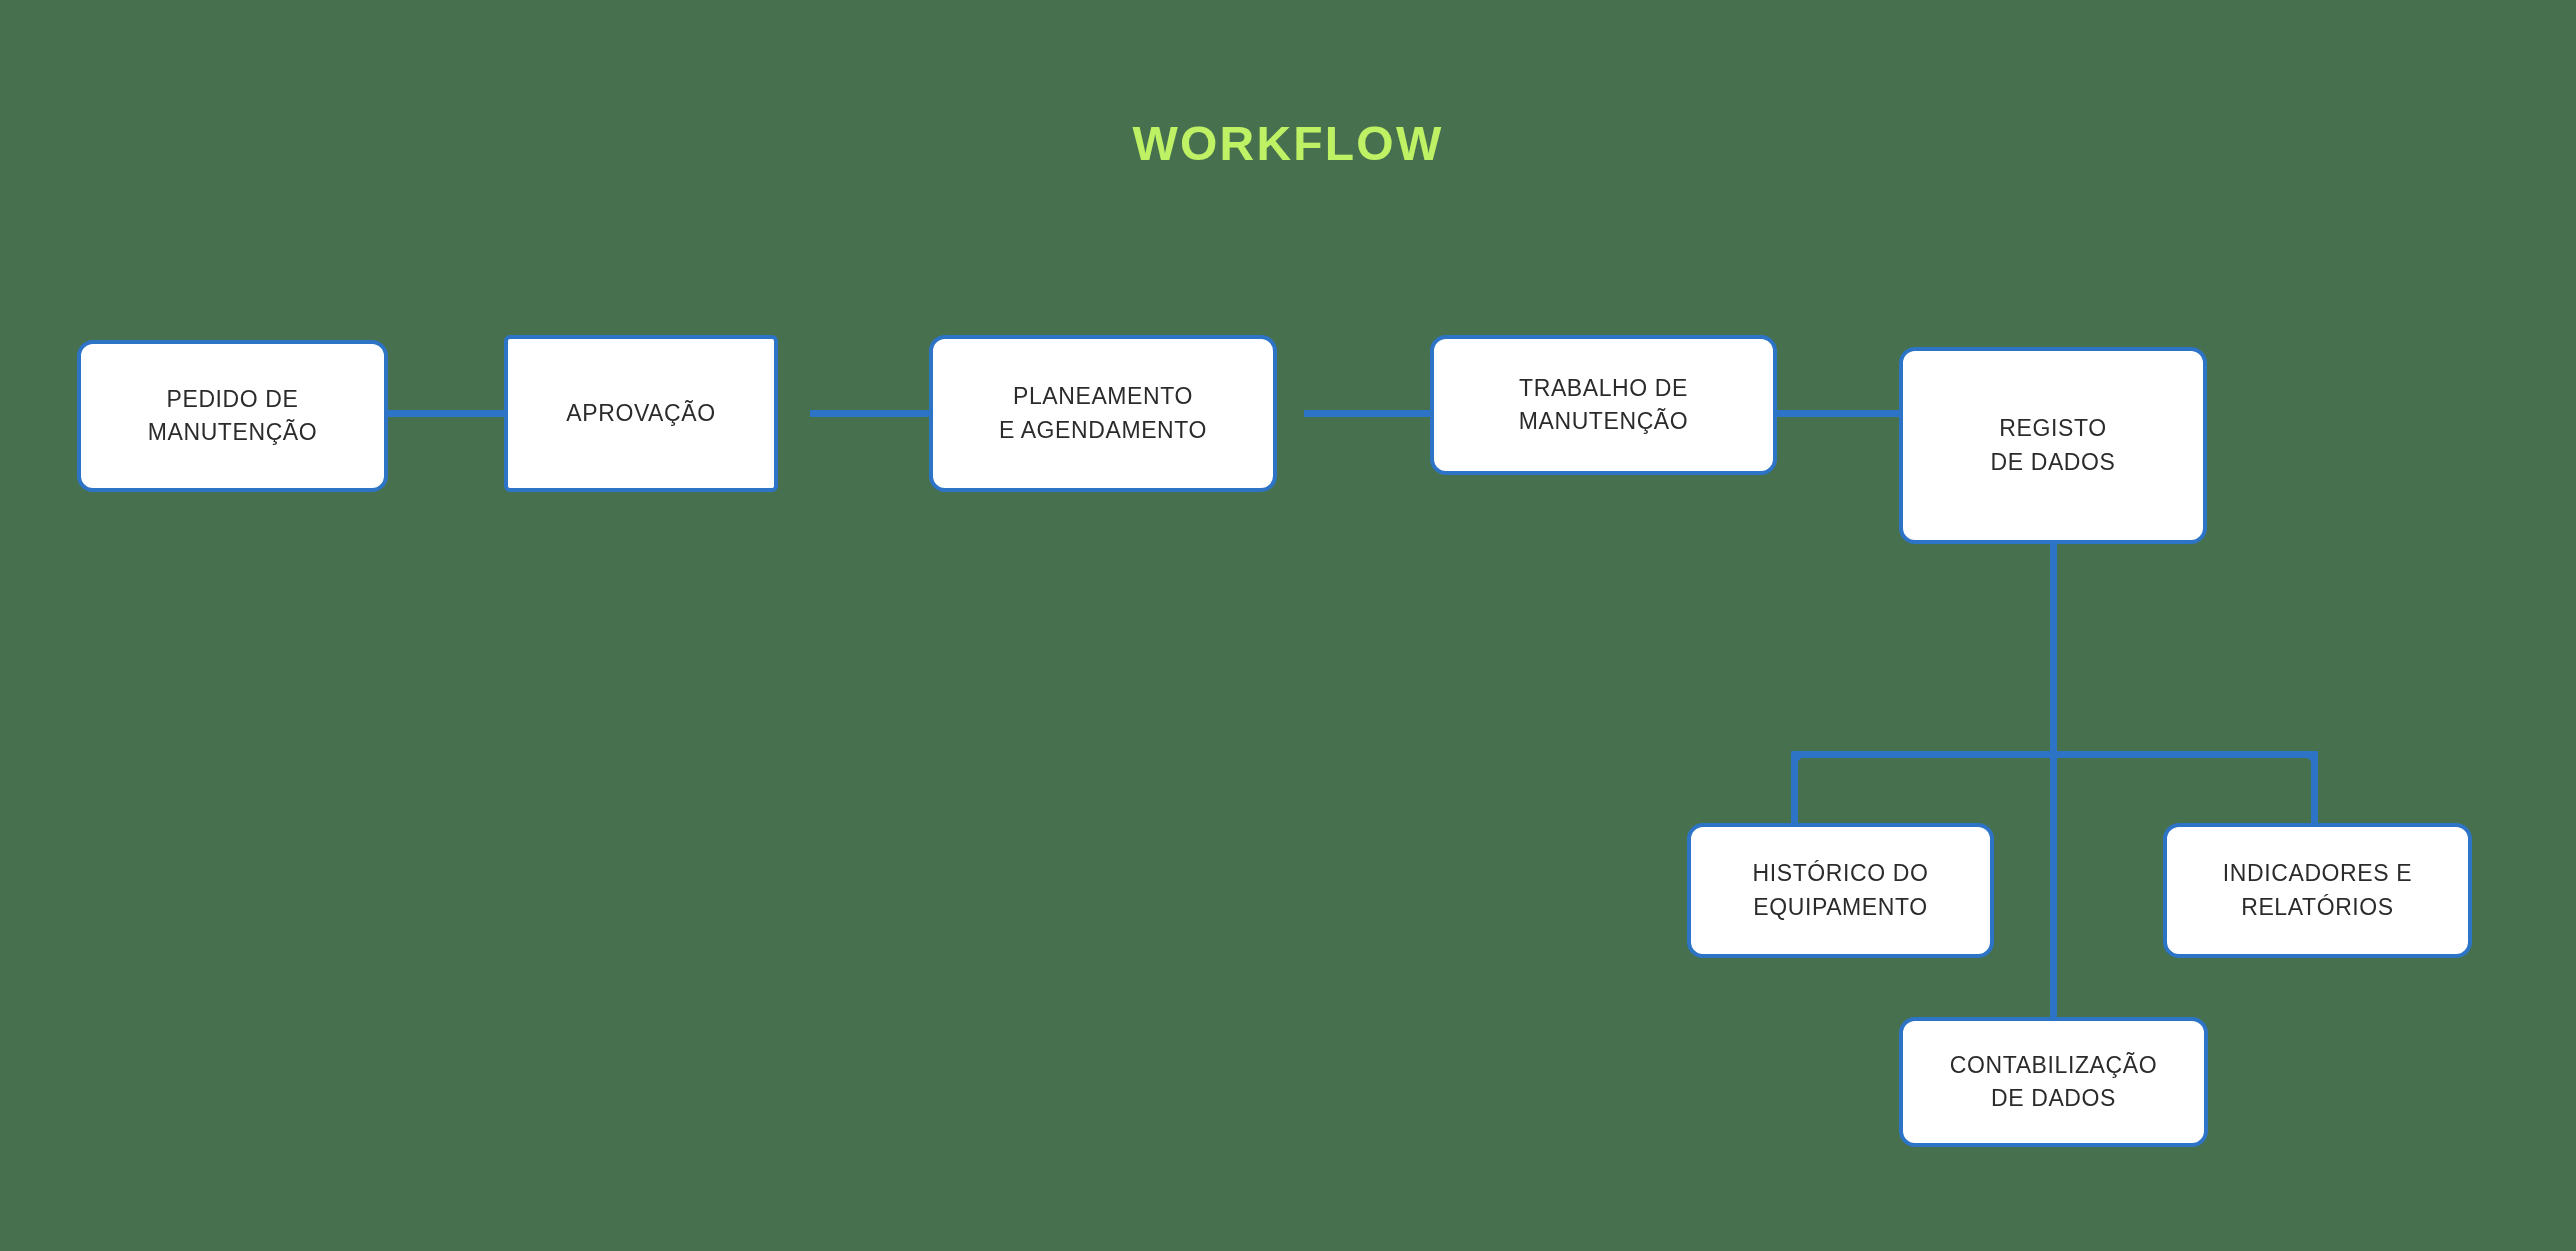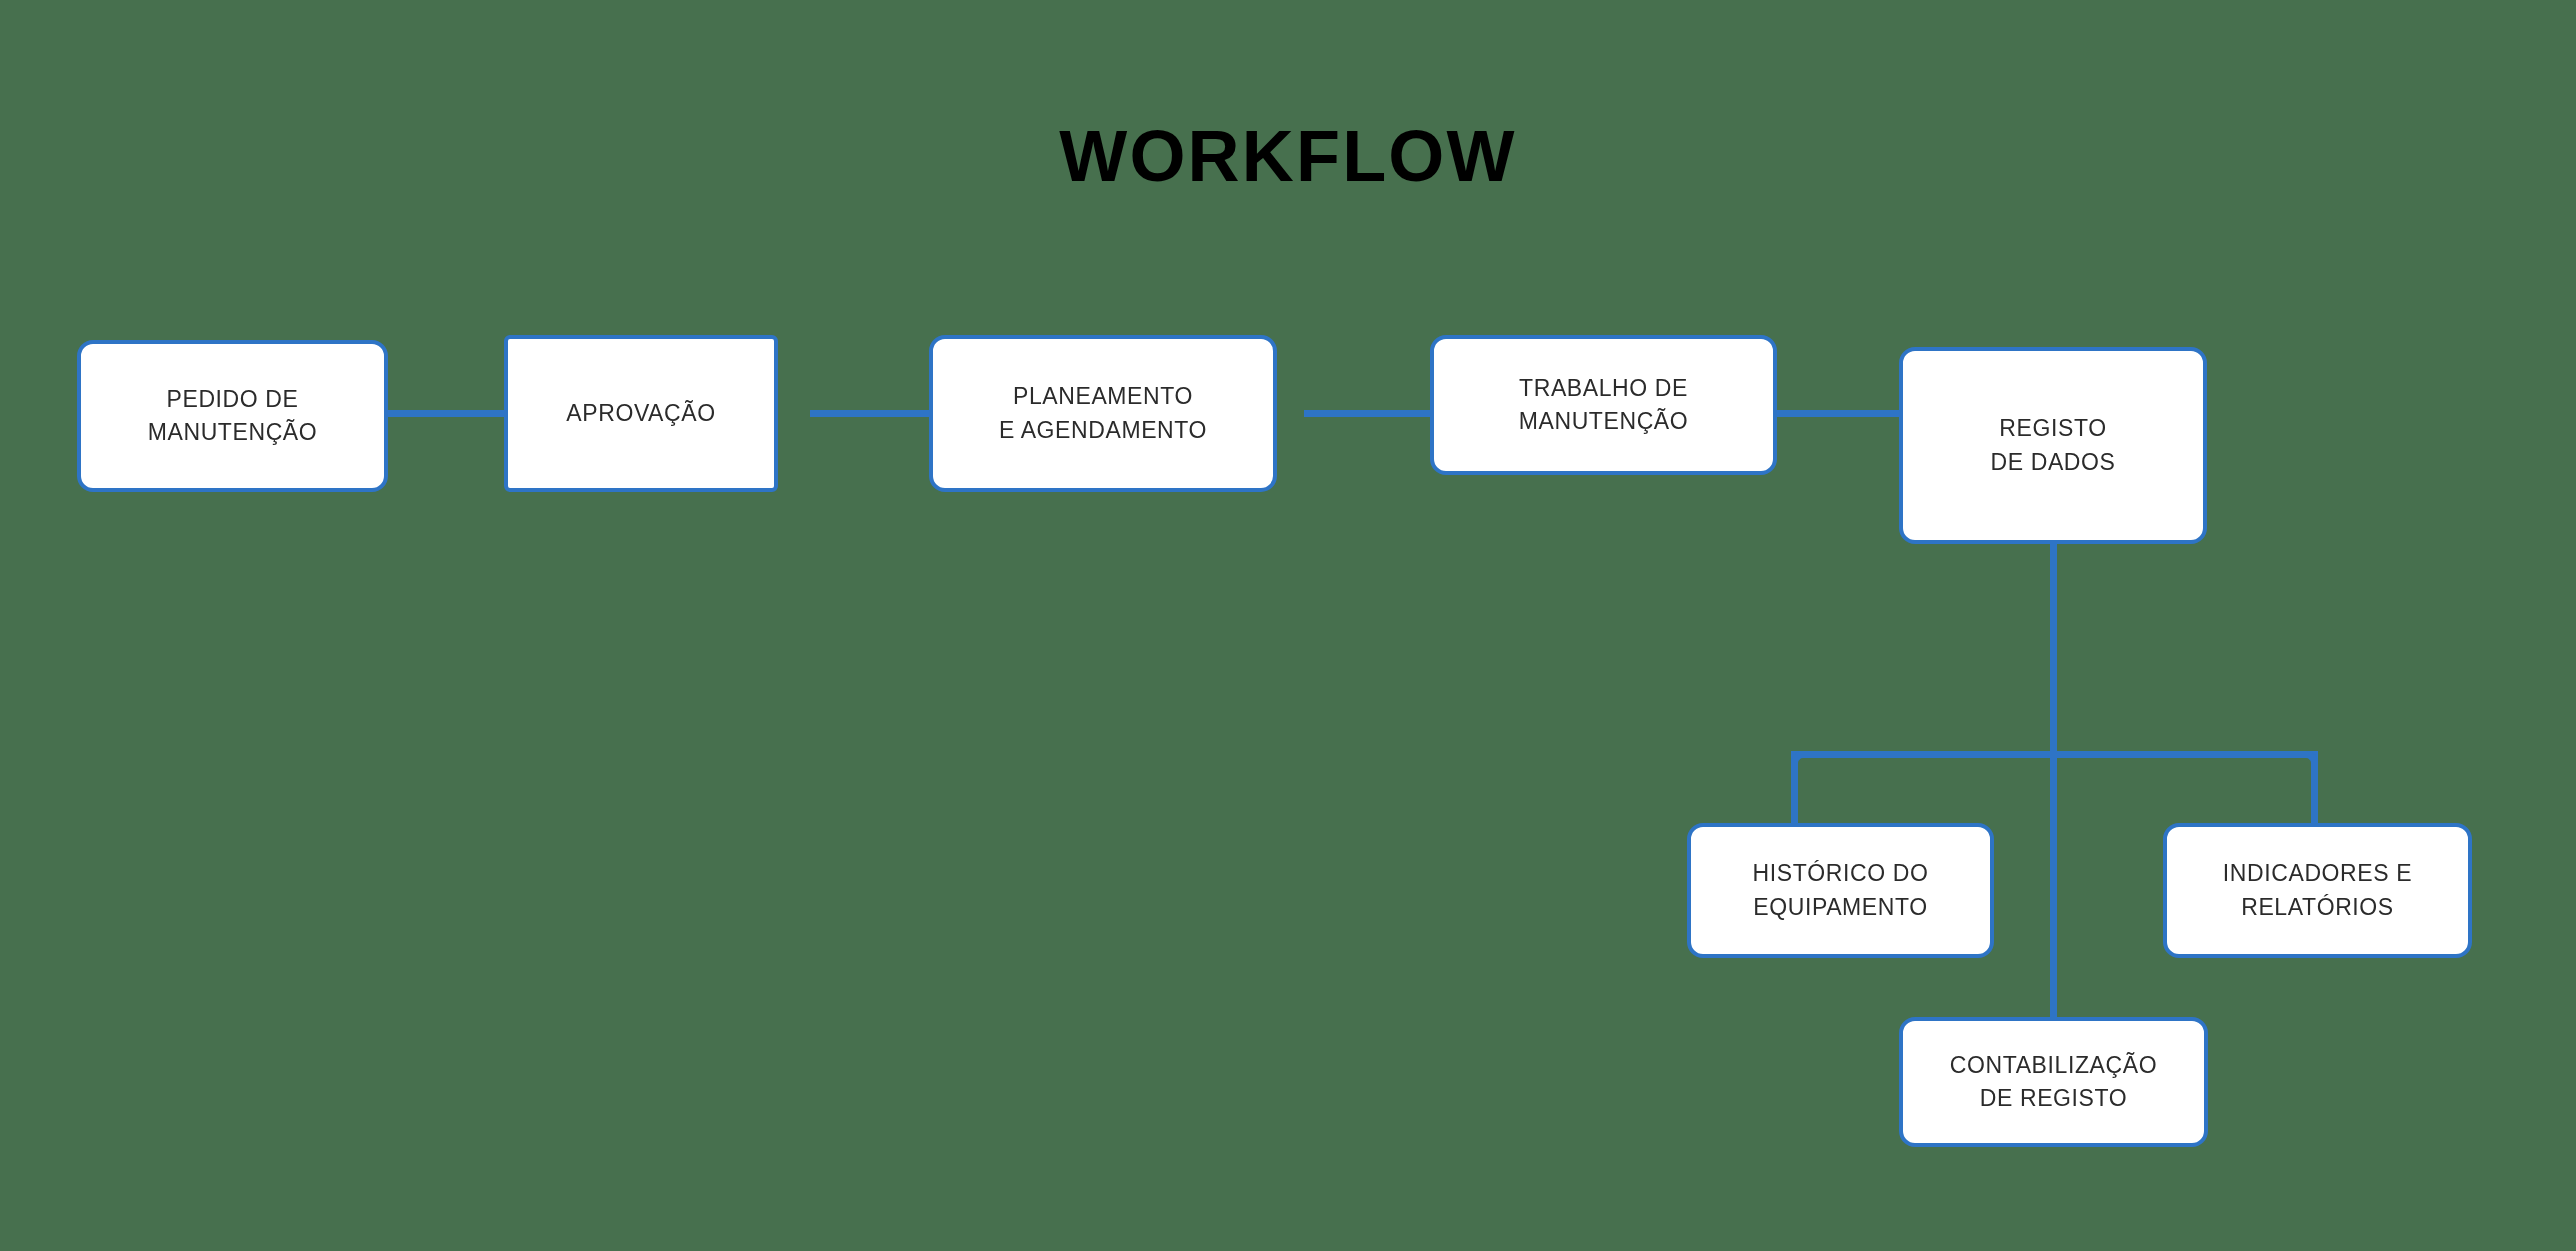--- a/index.html
+++ b/index.html
@@ -19,24 +19,24 @@
     height: 1251px;
   }
 
   
   #diagram-title {
     position: absolute;
     left: 0;
     top: 120px;
     width: 2576px;
     text-align: center;
-    font-size: 72px;
+    font-size: 48px;
     font-weight: bold;
     letter-spacing: 2.2px;
-    color: #000000;
+    color: #bef264;
     line-height: 1.0;
     white-space: nowrap;
   }
 
   
   .node {
     position: absolute;
     box-sizing: border-box;
     background: #ffffff;
     border: 4.9px solid #2e74c6;
@@ -158,17 +158,17 @@
 EQUIPAMENTO</span>
   </div>
 
   <div class="node" id="node-indicadores">
     <span class="node-label">INDICADORES E
 RELATÓRIOS</span>
   </div>
 
   <div class="node" id="node-contabilizacao">
     <span class="node-label">CONTABILIZAÇÃO
-DE REGISTO</span>
+DE DADOS</span>
   </div>
 
 </div>
 
 
 </body></html>

